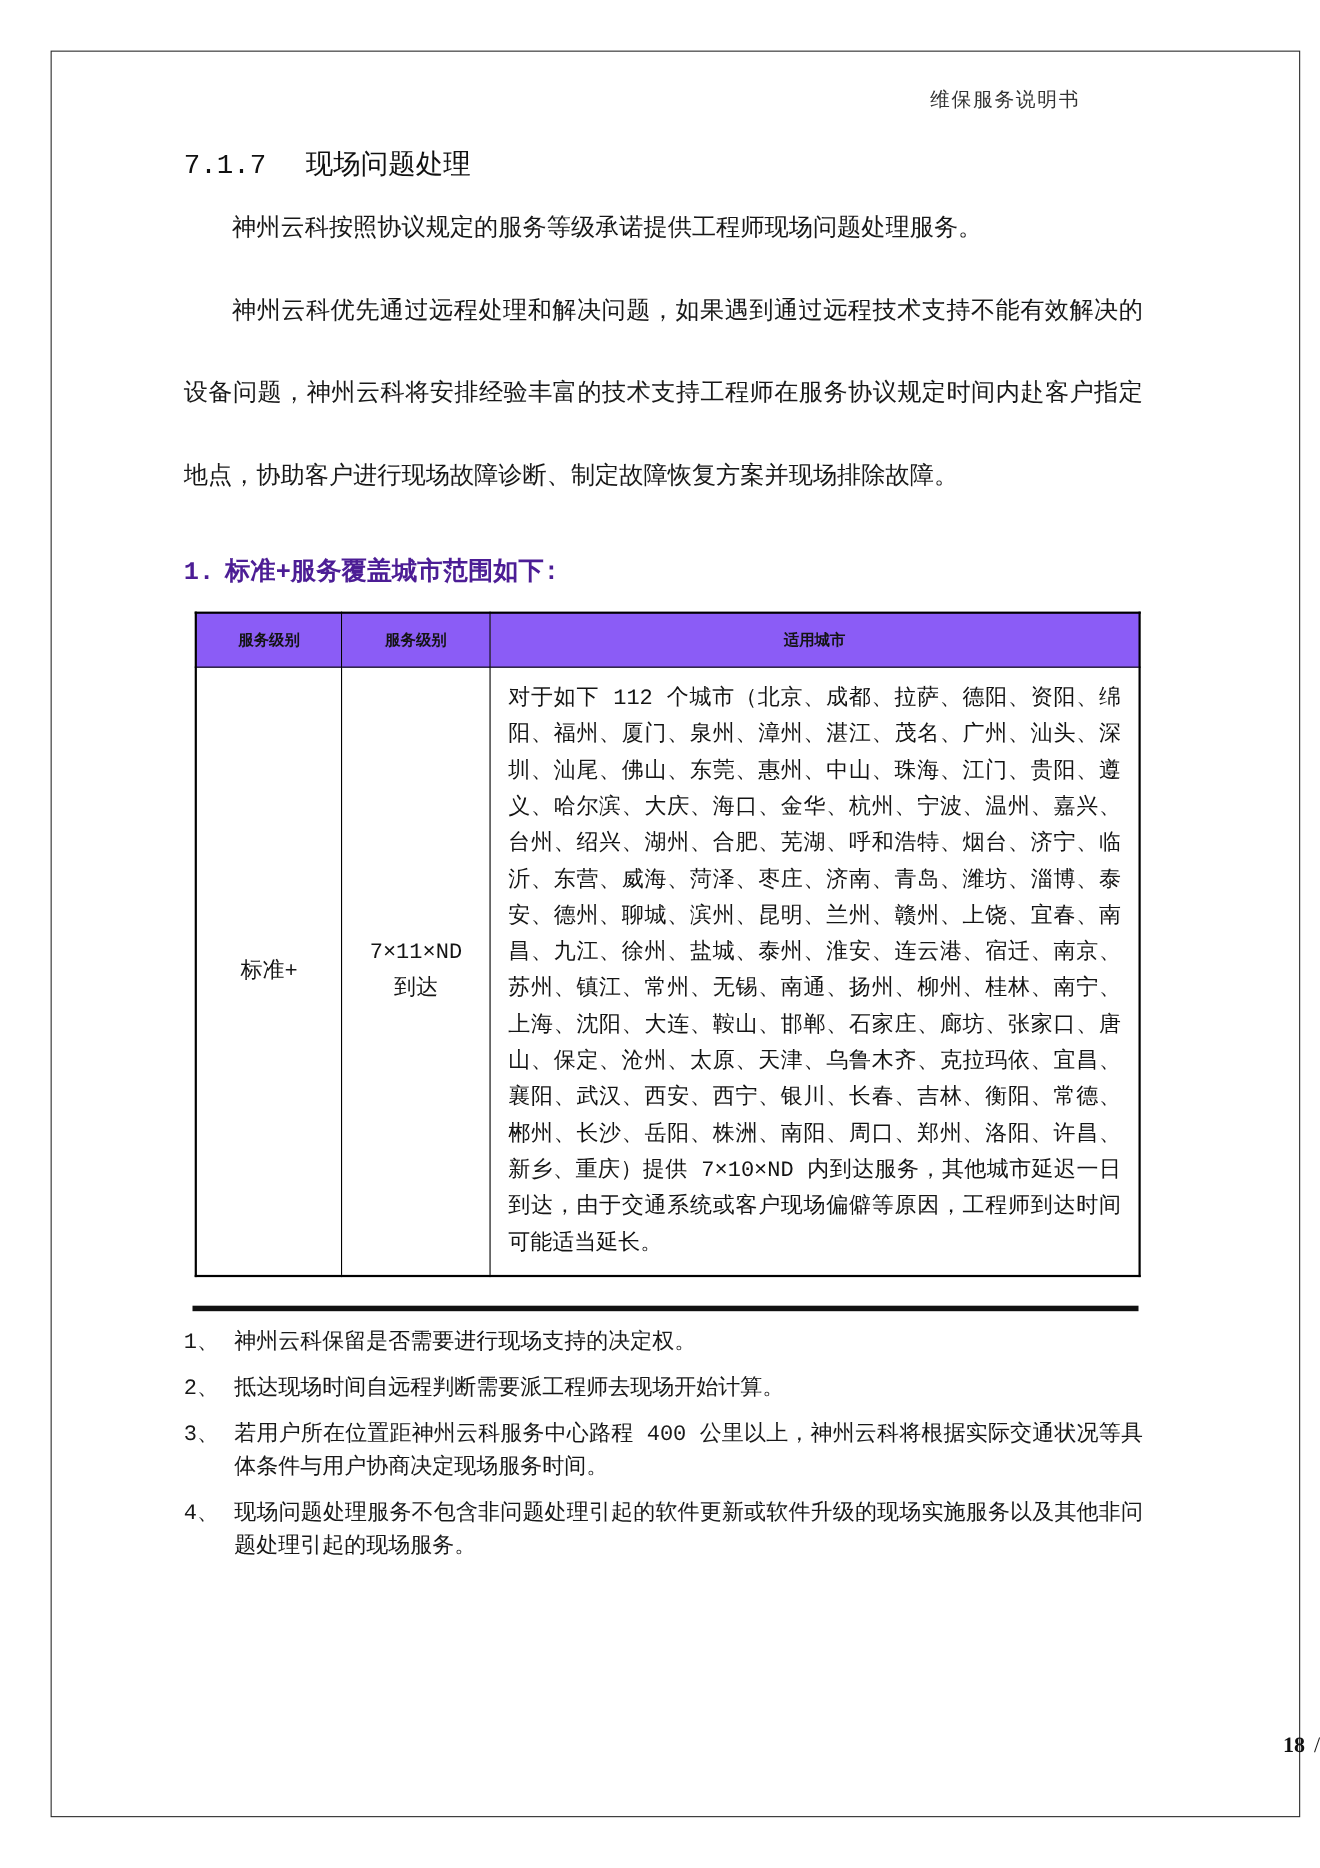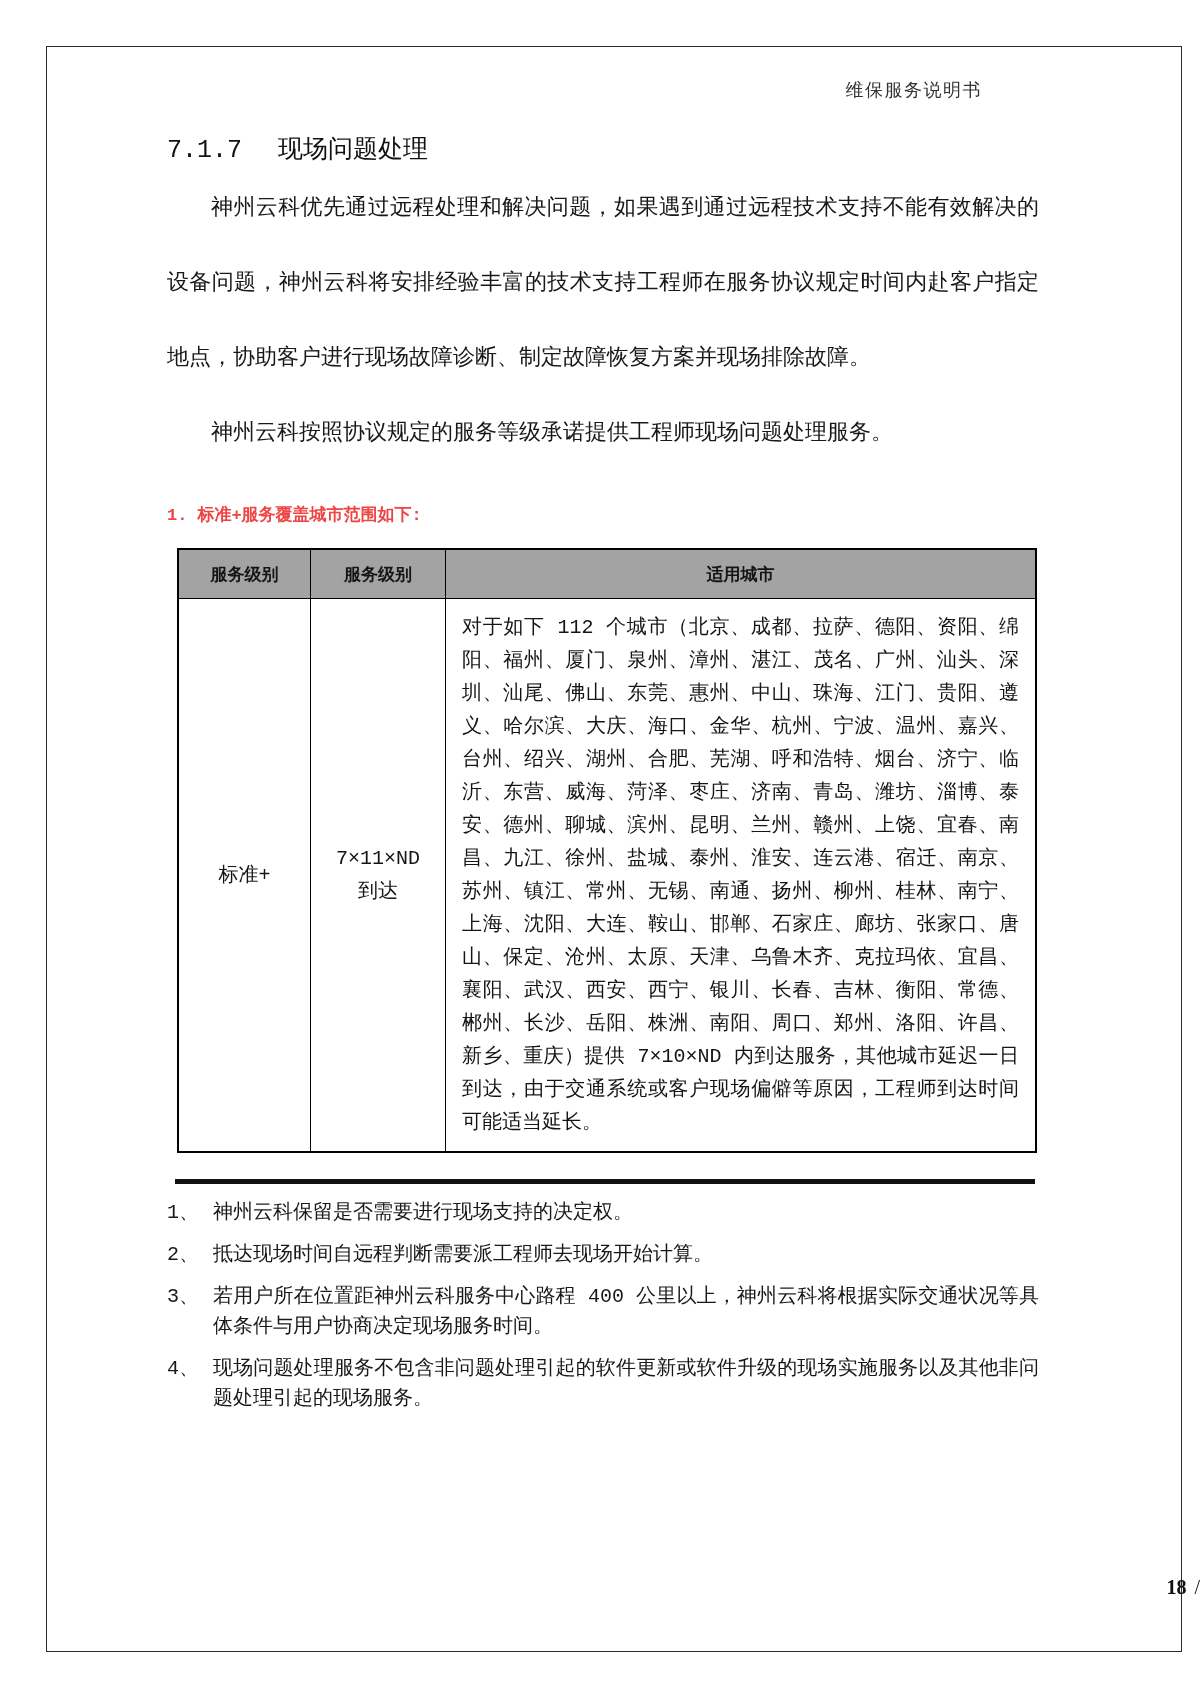--- a/index.html
+++ b/index.html
@@ -44,43 +44,43 @@
   .sec-heading .sec-num { display:inline-block; margin-right:36px; }
   .intro {
     margin-top:6px;
     font-size:22px;
     line-height:75px;
     text-align:justify;
     color:#181818;
   }
   .intro p { margin:0; text-indent:2em; }
   .sub-heading {
-    font-size:17px;
+    font-size:23px;
     font-weight:bold;
-    color:#ef4444;
+    color:#4c1d95;
   }
   .sub-heading-1 { margin-top:32px; }
   .sub-heading-2 { margin-top:28px; }
   .sub-heading .sub-num { display:inline-block; margin-right:10px; }
   .svc-table {
     margin-top:22px;
     margin-left:10px;
     width:860px;
     border-collapse:collapse;
     border:2px solid #000000;
     font-size:20px;
     color:#141414;
   }
   .svc-table th, .svc-table td { border:1px solid #000000; }
   .svc-table th {
-    background:#a3a3a3;
+    background:#8b5cf6;
     height:46px;
     font-weight:bold;
     text-align:center;
-    font-size:17px;
+    font-size:14px;
   }
   .center-cell {
     text-align:center;
     vertical-align:middle;
     line-height:33px;
     padding:6px;
   }
   .cities-cell {
     padding:12px 16px;
     line-height:33px;
@@ -125,22 +125,22 @@
 
   <div class="doc-header">维保服务说明书</div>
 
   <div class="content">
 
     <div class="sec-heading">
       <span class="sec-num">7.1.7</span><span>现场问题处理</span>
     </div>
 
     <div class="intro">
+      <p>神州云科按照协议规定的服务等级承诺提供工程师现场问题处理服务。</p>
       <p>神州云科优先通过远程处理和解决问题，如果遇到通过远程技术支持不能有效解决的设备问题，神州云科将安排经验丰富的技术支持工程师在服务协议规定时间内赴客户指定地点，协助客户进行现场故障诊断、制定故障恢复方案并现场排除故障。</p>
-      <p>神州云科按照协议规定的服务等级承诺提供工程师现场问题处理服务。</p>
     </div>
 
     <div class="sub-heading sub-heading-1">
       <span class="sub-num">1.</span><span>标准+服务覆盖城市范围如下:</span>
     </div>
 
     <table class="svc-table">
       <colgroup>
         <col style="width:133px">
         <col style="width:135px">

